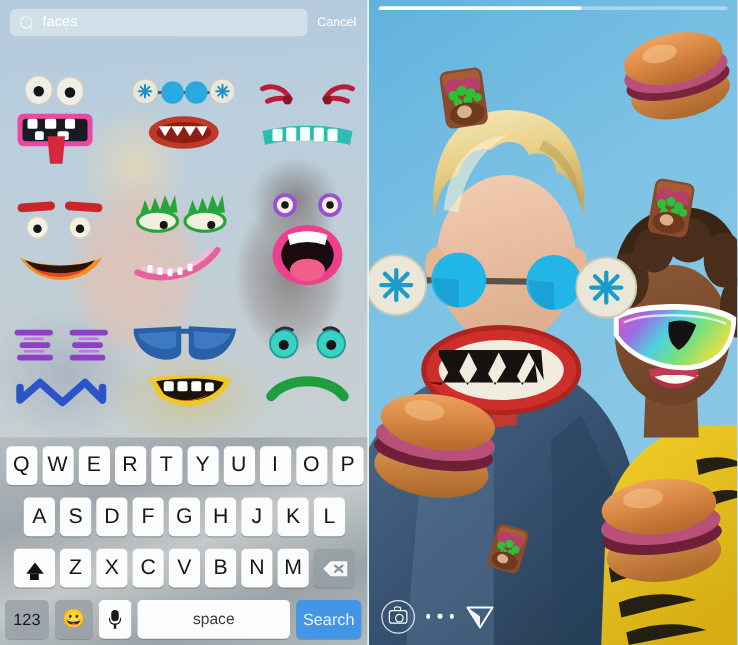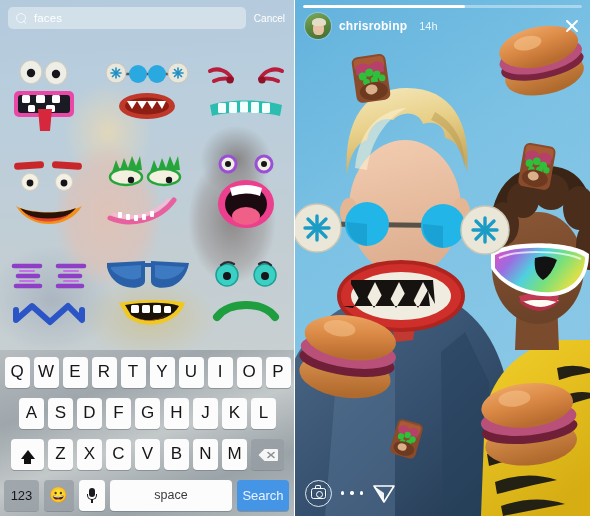--- a/index.html
+++ b/index.html
@@ -654,26 +654,20 @@
         </g>
         <ellipse cx="13" cy="28" rx="10.5" ry="7" fill="#6d3a20"></ellipse>
         <ellipse cx="11" cy="27" rx="4.5" ry="3.6" fill="#d9b089"></ellipse>
       </g>
     </svg>
 
     <div class="progress-wrap">
       <div class="progress-fill" id="progress-fill" style="width: 58%;"></div>
     </div>
 
-    <div class="story-header">
-      <div class="avatar"></div>
-      <span class="username">chrisrobinp</span>
-      <span class="timestamp">14h</span>
-      <span class="close-icon"></span>
-    </div>
 
     <div class="story-footer">
       <div class="camera-btn">
         <span class="camera-glyph">
           <span class="camera-top"></span>
         </span>
       </div>
       <div class="more-btn">
         <i></i>
           <i></i>

